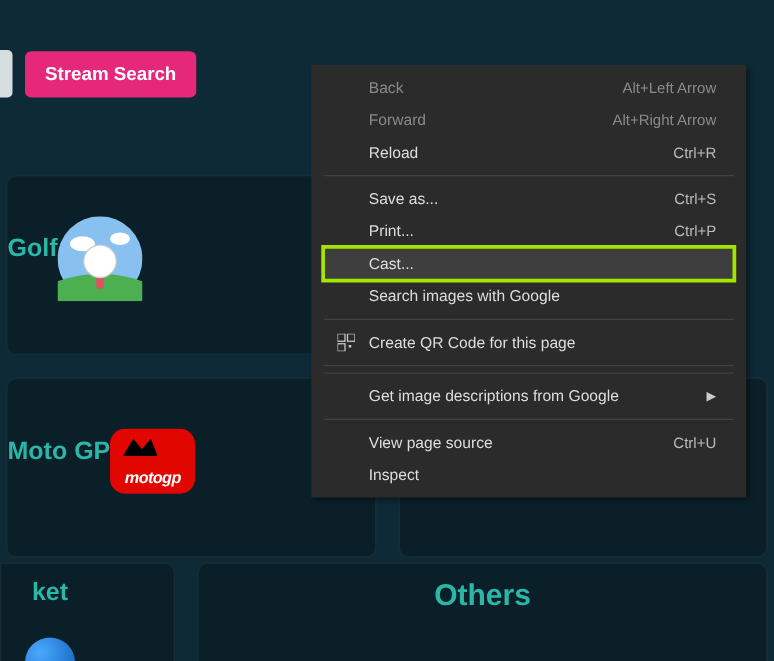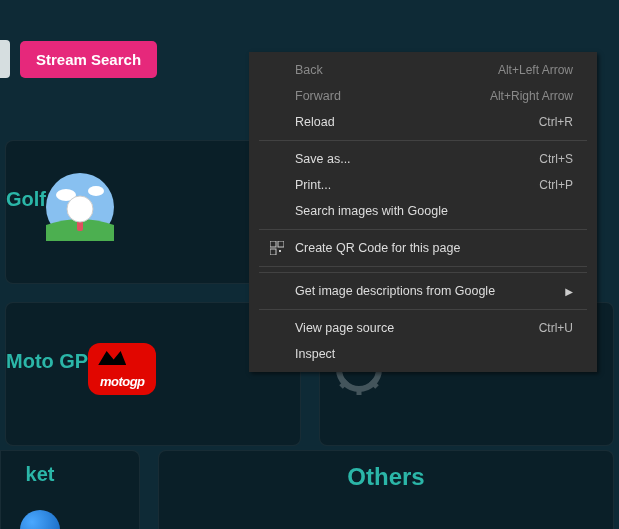--- a/index.html
+++ b/index.html
@@ -289,20 +289,23 @@
   </div>
   <div class="ctx-sep"></div>
   <div class="ctx-item">
     <span>Save as...</span>
     <span class="shortcut">Ctrl+S</span>
   </div>
   <div class="ctx-item">
     <span>Print...</span>
     <span class="shortcut">Ctrl+P</span>
   </div>
+  <div class="ctx-item highlight">
+    <span>Cast...</span>
+  </div>
   <div class="ctx-item">
     <span>Search images with Google</span>
   </div>
   <div class="ctx-sep"></div>
   <div class="ctx-item">
     <span class="ctx-icon">
       <svg width="14" height="14" viewBox="0 0 14 14">
           <rect x="0" y="0" width="6" height="6" fill="none" stroke="#ccc"></rect>
           <rect x="8" y="0" width="6" height="6" fill="none" stroke="#ccc"></rect>
           <rect x="0" y="8" width="6" height="6" fill="none" stroke="#ccc"></rect>

